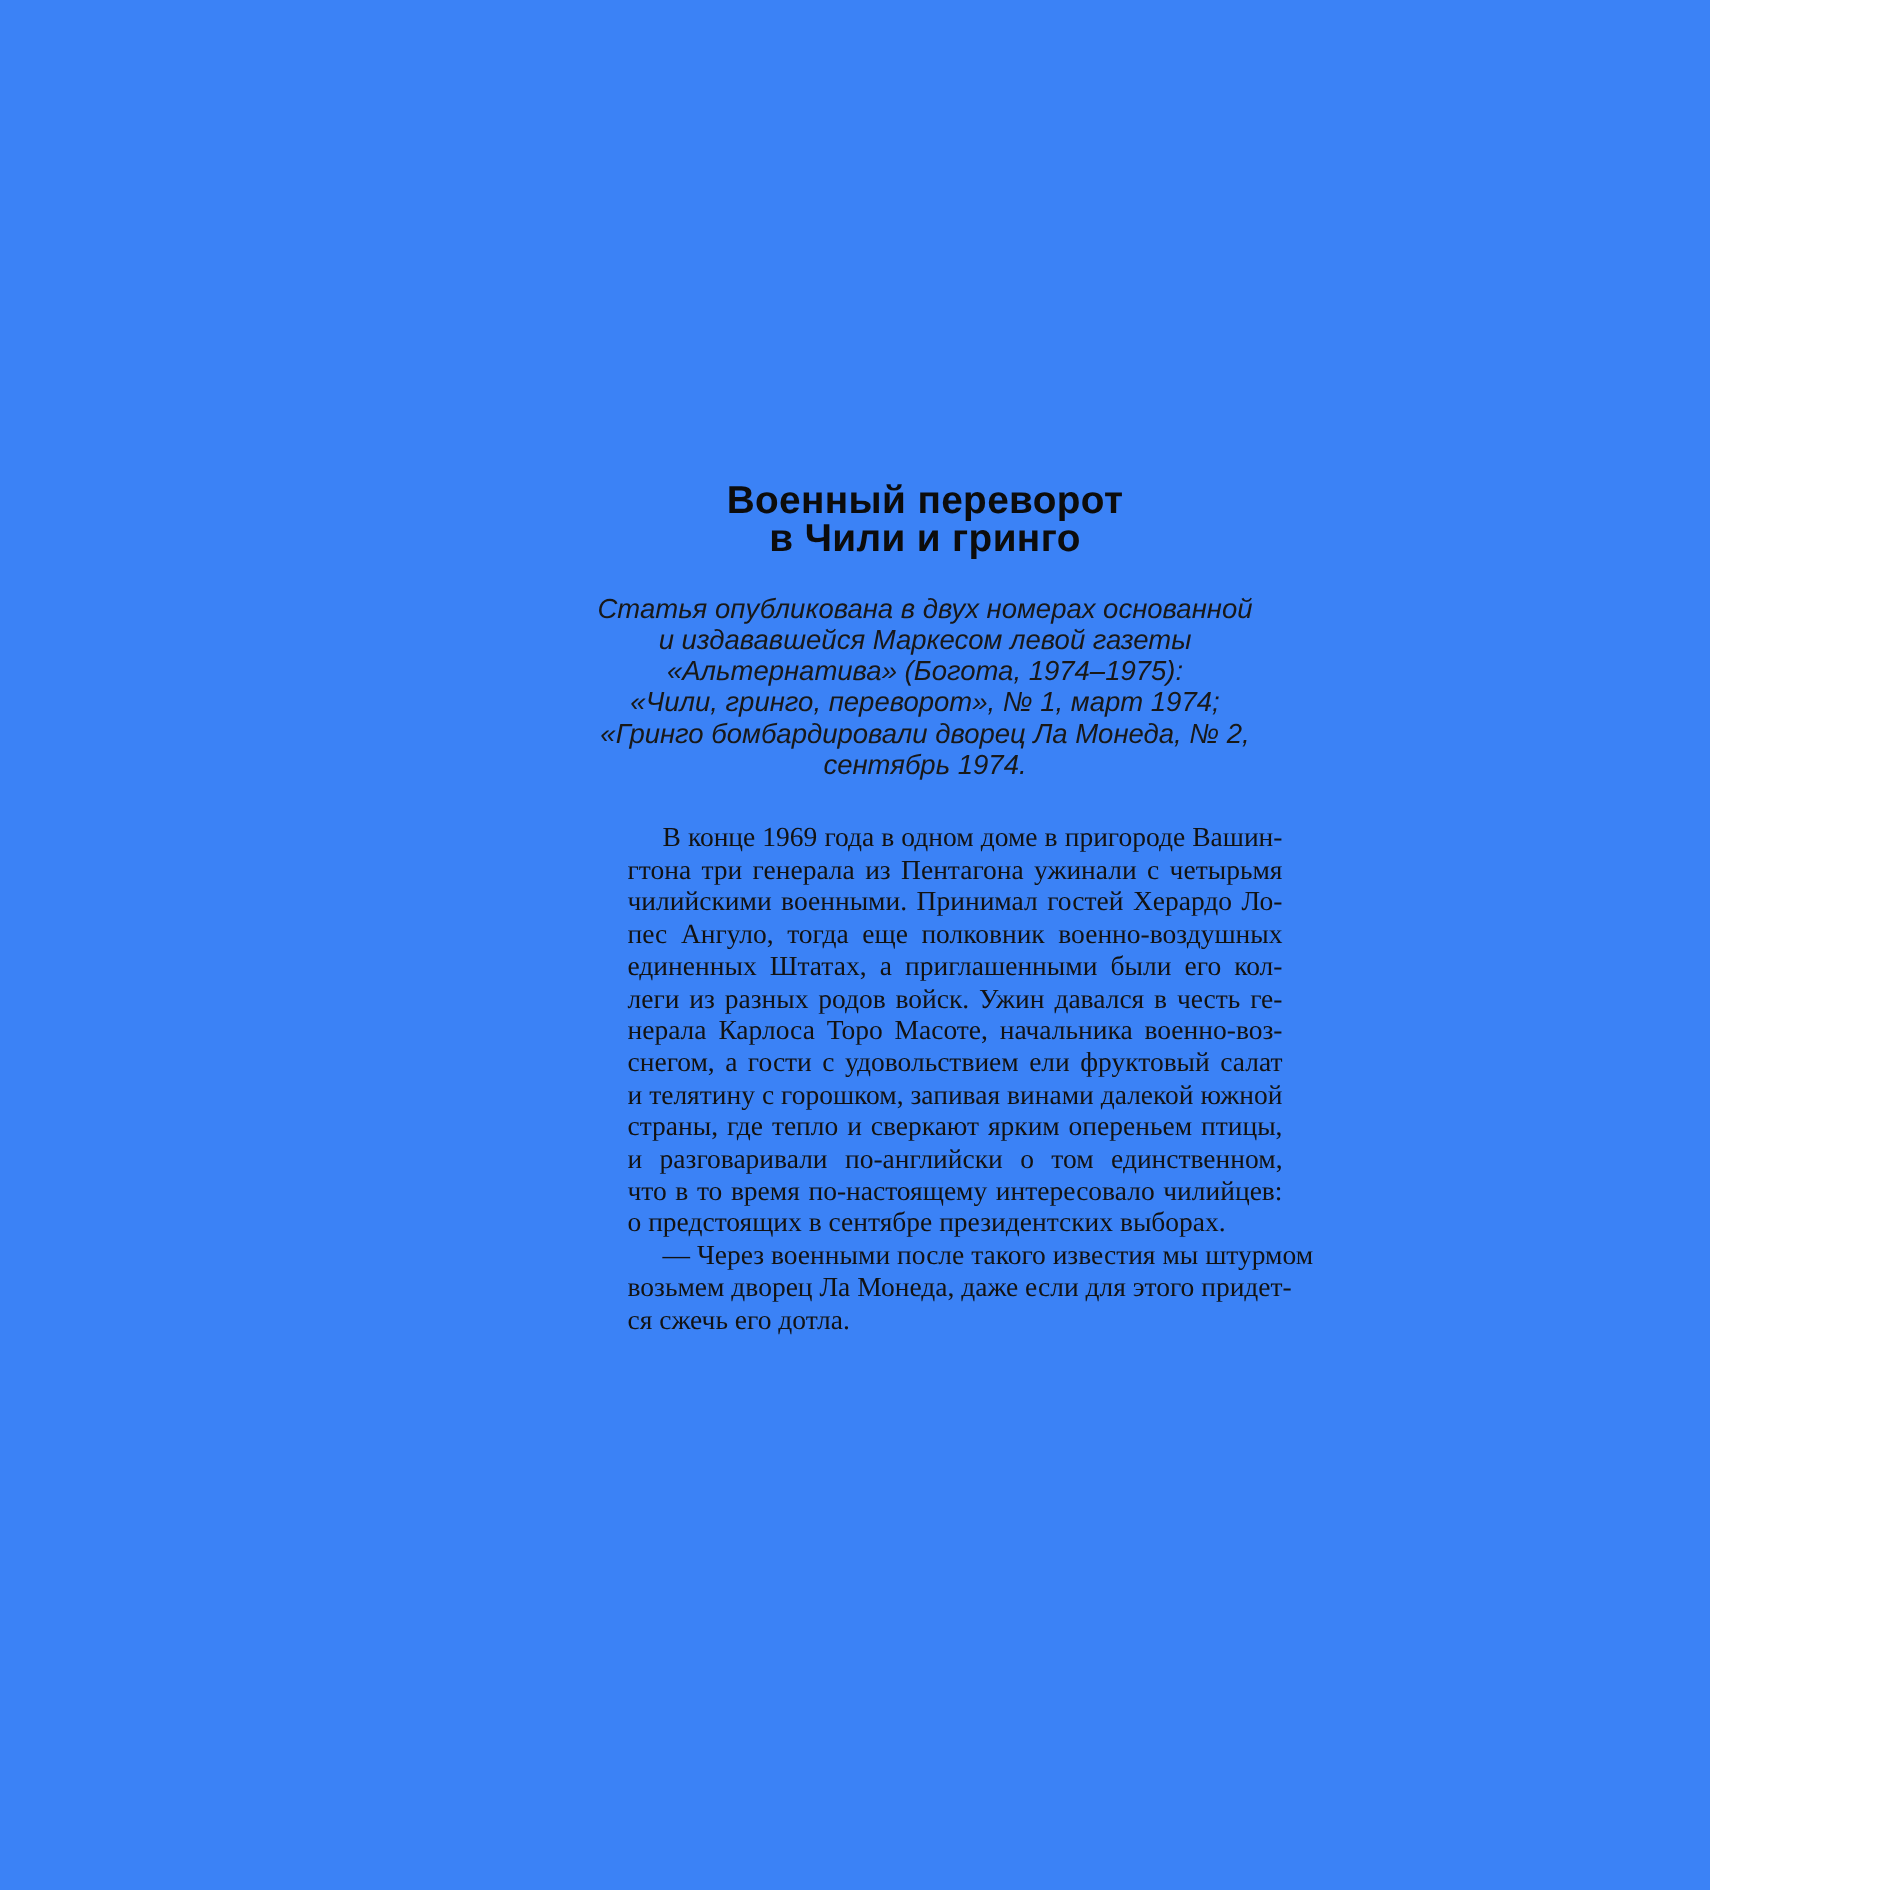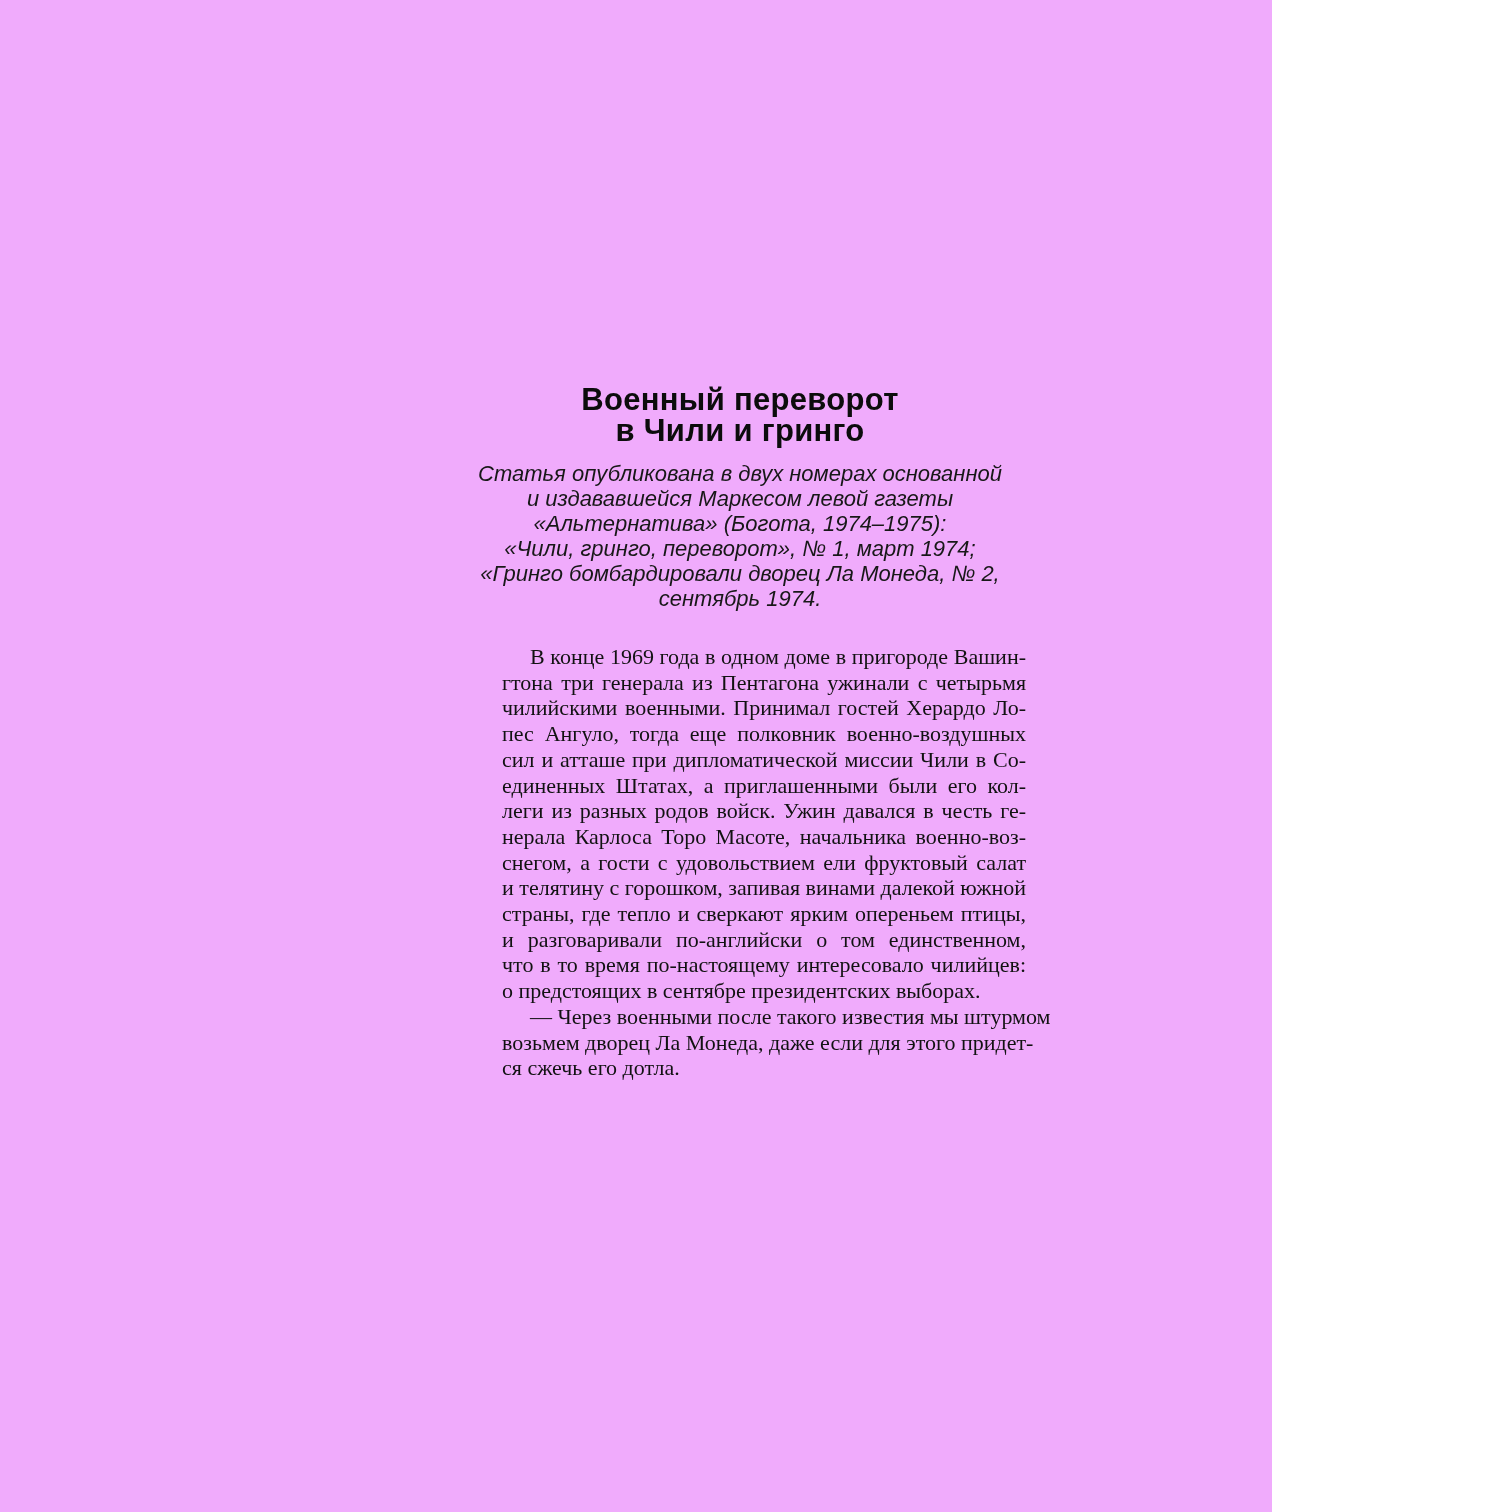--- a/index.html
+++ b/index.html
@@ -1,41 +1,41 @@
 <!DOCTYPE html>
 <html><head>
 <meta charset="utf-8">
 <style>
   html, body { margin: 0; padding: 0; }
   .page {
     position: relative;
-    width: 1272px;
+    width: 1368px;
     height: 1512px;
-    background: #f0abfc;
+    background: #3b82f6;
     color: #121212;
     overflow: hidden;
   }
   .column {
     position: absolute;
     left: 454px;
     top: 0;
     width: 572px;
   }
   .title {
     margin-top: 384px;
     font-family: "Liberation Sans", sans-serif;
     font-weight: bold;
     font-size: 31px;
     line-height: 31px;
     text-align: center;
     letter-spacing: 0.3px;
     color: #0c0c0c;
   }
   .subtitle {
-    margin-top: 15px;
+    margin-top: 28px;
     font-family: "Liberation Sans", sans-serif;
     font-style: italic;
     font-size: 22px;
     line-height: 25px;
     text-align: center;
     color: #181818;
   }
   .bodytext {
     margin-top: 33px;
     font-family: "Liberation Serif", serif;
@@ -72,21 +72,20 @@
         <div>«Чили, гринго, переворот», № 1, март 1974;</div>
         <div>«Гринго бомбардировали дворец Ла Монеда, № 2,</div>
         <div>сентябрь 1974.</div>
       </div>
     <div class="bodytext">
         <div class="para">
           <div class="line first">В конце 1969 года в одном доме в пригороде Вашин-</div>
           <div class="line">гтона три генерала из Пентагона ужинали с четырьмя</div>
           <div class="line">чилийскими военными. Принимал гостей Херардо Ло-</div>
           <div class="line">пес Ангуло, тогда еще полковник военно-воздушных</div>
-          <div class="line">сил и атташе при дипломатической миссии Чили в Со-</div>
           <div class="line">единенных Штатах, а приглашенными были его кол-</div>
           <div class="line">леги из разных родов войск. Ужин давался в честь ге-</div>
           <div class="line">нерала Карлоса Торо Масоте, начальника военно-воз-</div>
           <div class="line">снегом, а гости с удовольствием ели фруктовый салат</div>
           <div class="line">и телятину с горошком, запивая винами далекой южной</div>
           <div class="line">страны, где тепло и сверкают ярким опереньем птицы,</div>
           <div class="line">и разговаривали по-английски о том единственном,</div>
           <div class="line">что в то время по-настоящему интересовало чилийцев:</div>
           <div class="line">о предстоящих в сентябре президентских выборах.</div>
         </div>

